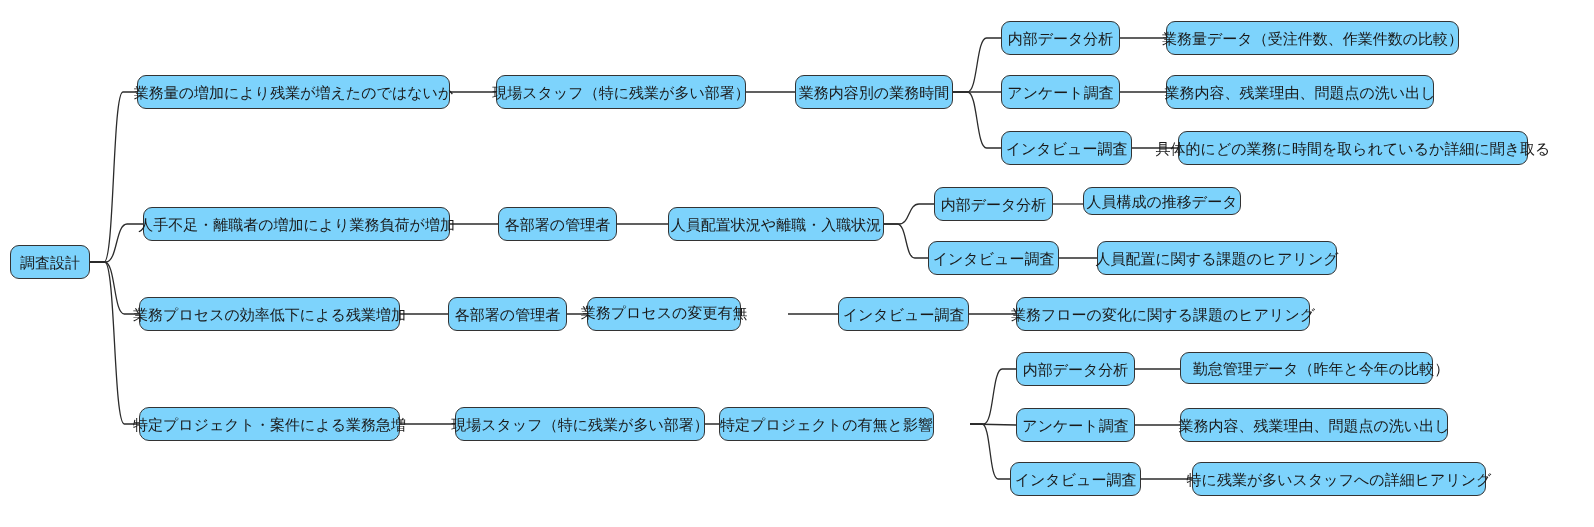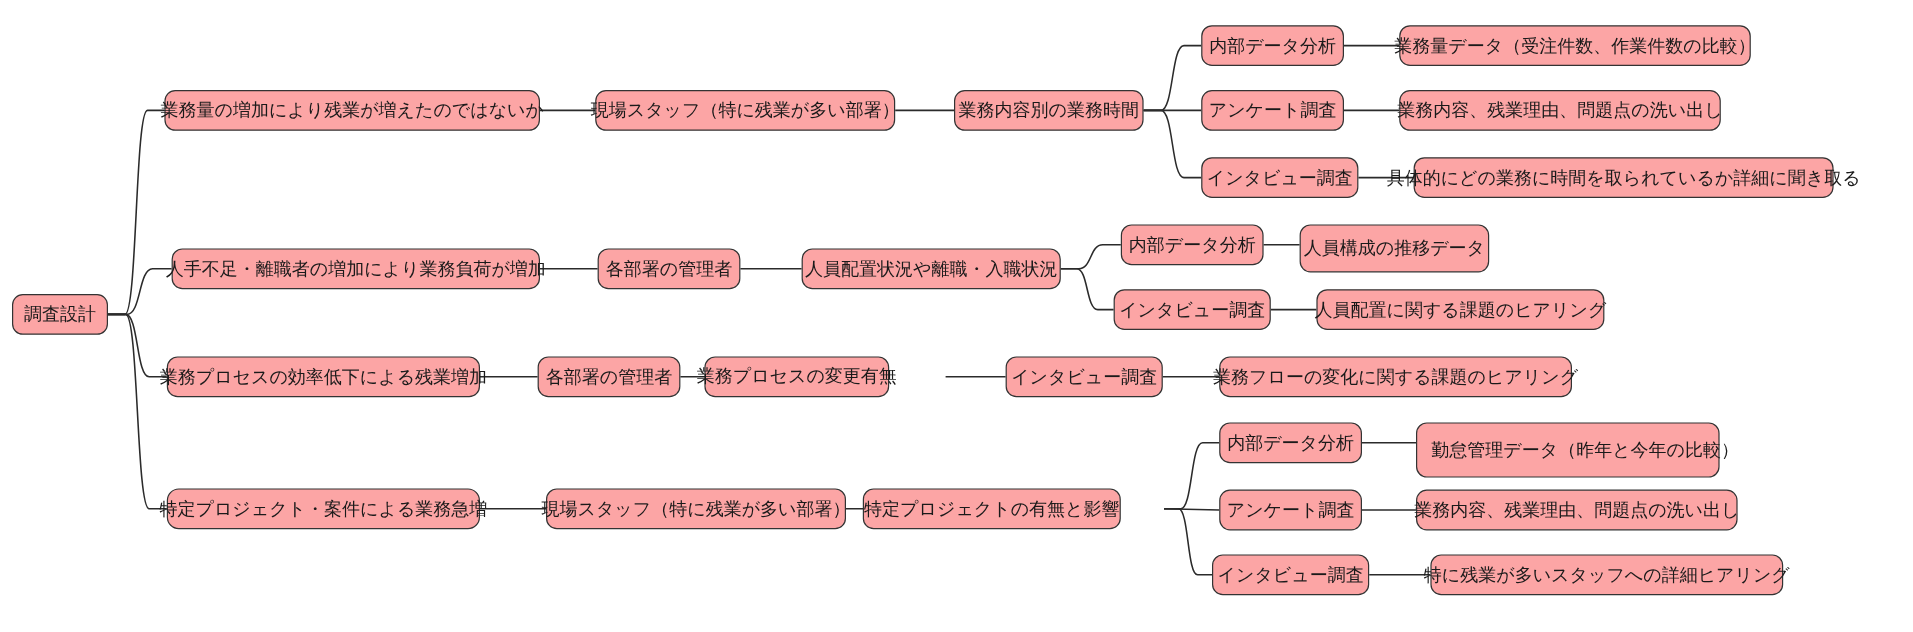--- a/index.html
+++ b/index.html
@@ -22,21 +22,21 @@
     width: 1594px;
     height: 527px;
     pointer-events: none;
   }
   .node {
     position: absolute;
     box-sizing: border-box;
     display: flex;
     align-items: center;
     justify-content: center;
-    background: #fca5a5;
+    background: #7dd3fc;
     border: 1.4px solid #333333;
     border-radius: 9px;
     color: #1a1a1a;
     font-size: 15px;
     line-height: 1;
     white-space: nowrap;
     letter-spacing: 0px;
     padding: 0 11px;
     height: 34px;
     z-index: 2;
@@ -117,21 +117,21 @@
       </div>
       <div class="node" style="left: 498px; top: 207px; width: 119px; height: 34px;">
         <span>各部署の管理者</span>
       </div>
       <div class="node" style="left: 668px; top: 207px; width: 216px; height: 34px;">
         <span>人員配置状況や離職・入職状況</span>
       </div>
       <div class="node" style="left: 934px; top: 187px; width: 119px; height: 34px;">
         <span>内部データ分析</span>
       </div>
-      <div class="node" style="left: 1083px; top: 187px; width: 158px; height: 40px;">
+      <div class="node" style="left: 1083px; top: 187px; width: 158px; height: 28px;">
         <span>人員構成の推移データ</span>
       </div>
       <div class="node" style="left: 928px; top: 241px; width: 131px; height: 34px;">
         <span>インタビュー調査</span>
       </div>
       <div class="node" style="left: 1097px; top: 241px; width: 240px; height: 34px;">
         <span>人員配置に関する課題のヒアリング</span>
       </div>
       <div class="node" style="left: 139px; top: 297px; width: 261px; height: 34px;">
         <span>業務プロセスの効率低下による残業増加</span>
@@ -153,21 +153,21 @@
       </div>
       <div class="node" style="left: 455px; top: 407px; width: 250px; height: 34px;">
         <span>現場スタッフ（特に残業が多い部署）</span>
       </div>
       <div class="node" style="left: 719px; top: 407px; width: 215px; height: 34px;">
         <span>特定プロジェクトの有無と影響</span>
       </div>
       <div class="node" style="left: 1016px; top: 352px; width: 119px; height: 34px;">
         <span>内部データ分析</span>
       </div>
-      <div class="node" style="left: 1180px; top: 352px; width: 253px; height: 46px; padding-left: 40px;">
+      <div class="node" style="left: 1180px; top: 352px; width: 253px; height: 32px; padding-left: 40px;">
         <span>勤怠管理データ（昨年と今年の比較）</span>
       </div>
       <div class="node" style="left: 1016px; top: 408px; width: 119px; height: 34px;">
         <span>アンケート調査</span>
       </div>
       <div class="node" style="left: 1180px; top: 408px; width: 268px; height: 34px;">
         <span>業務内容、残業理由、問題点の洗い出し</span>
       </div>
       <div class="node" style="left: 1010px; top: 462px; width: 131px; height: 34px;">
         <span>インタビュー調査</span>

